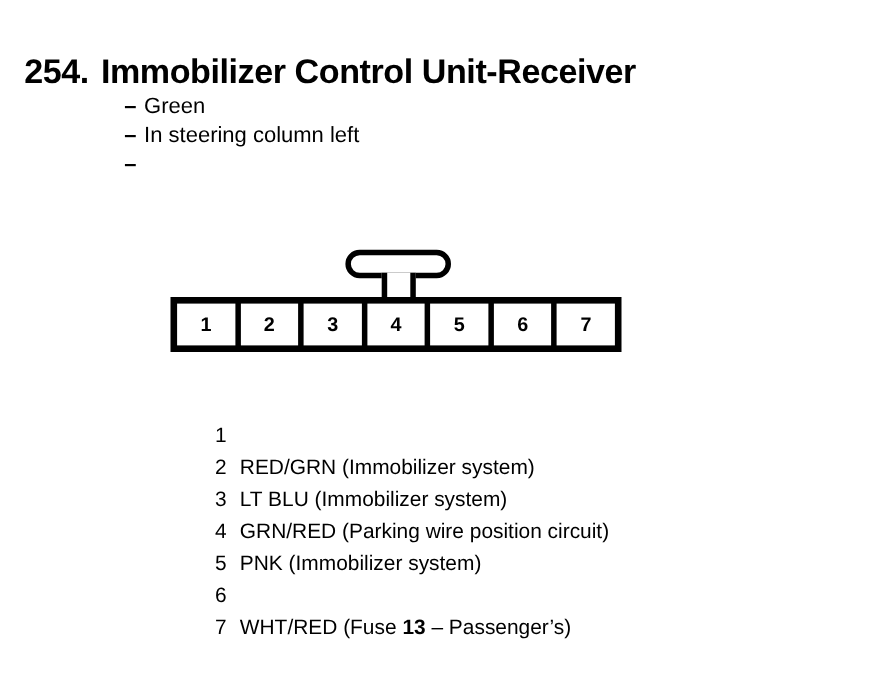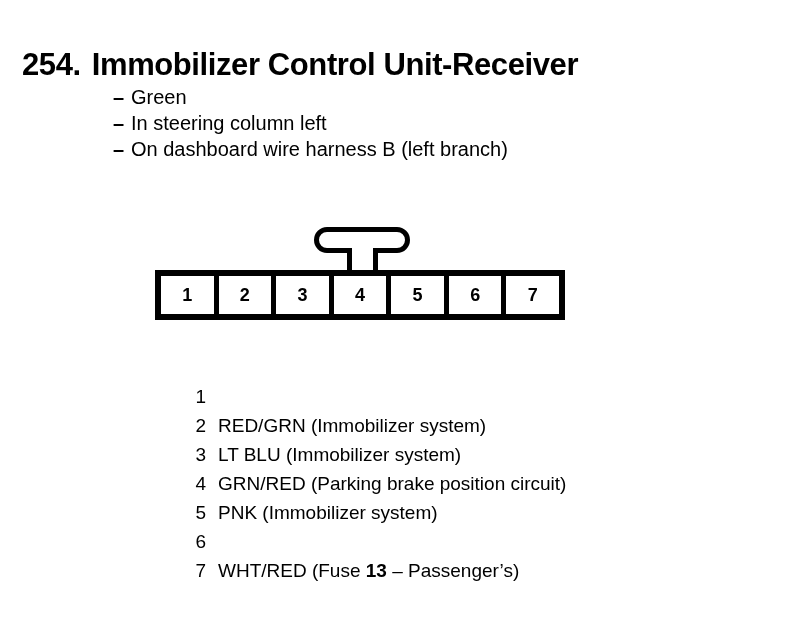--- a/index.html
+++ b/index.html
@@ -144,21 +144,20 @@
   <div class="note-row">
     <span class="note-dash">–</span>
     <span class="note-text">Green</span>
   </div>
   <div class="note-row">
     <span class="note-dash">–</span>
     <span class="note-text">In steering column left</span>
   </div>
   <div class="note-row">
     <span class="note-dash">–</span>
-    <span class="note-text">On dashboard wire harness B (left branch)</span>
   </div>
 </div>
 
 <div class="connector">
   <div class="latch"></div>
   <div class="latch-neck"></div>
   <div class="conn-body">
     <div class="pin-cell">1</div>
     <div class="pin-cell">2</div>
     <div class="pin-cell">3</div>
@@ -176,21 +175,21 @@
   <div class="pin-row">
     <span class="pin-num">2</span>
     <span class="pin-desc"><span>RED/GRN</span> <span>(Immobilizer system)</span></span>
   </div>
   <div class="pin-row">
     <span class="pin-num">3</span>
     <span class="pin-desc"><span>LT BLU</span> <span>(Immobilizer system)</span></span>
   </div>
   <div class="pin-row">
     <span class="pin-num">4</span>
-    <span class="pin-desc"><span>GRN/RED</span> <span>(Parking brake position circuit)</span></span>
+    <span class="pin-desc"><span>GRN/RED</span> <span>(Parking wire position circuit)</span></span>
   </div>
   <div class="pin-row">
     <span class="pin-num">5</span>
     <span class="pin-desc"><span>PNK</span> <span>(Immobilizer system)</span></span>
   </div>
   <div class="pin-row">
     <span class="pin-num">6</span>
   </div>
   <div class="pin-row">
     <span class="pin-num">7</span>

